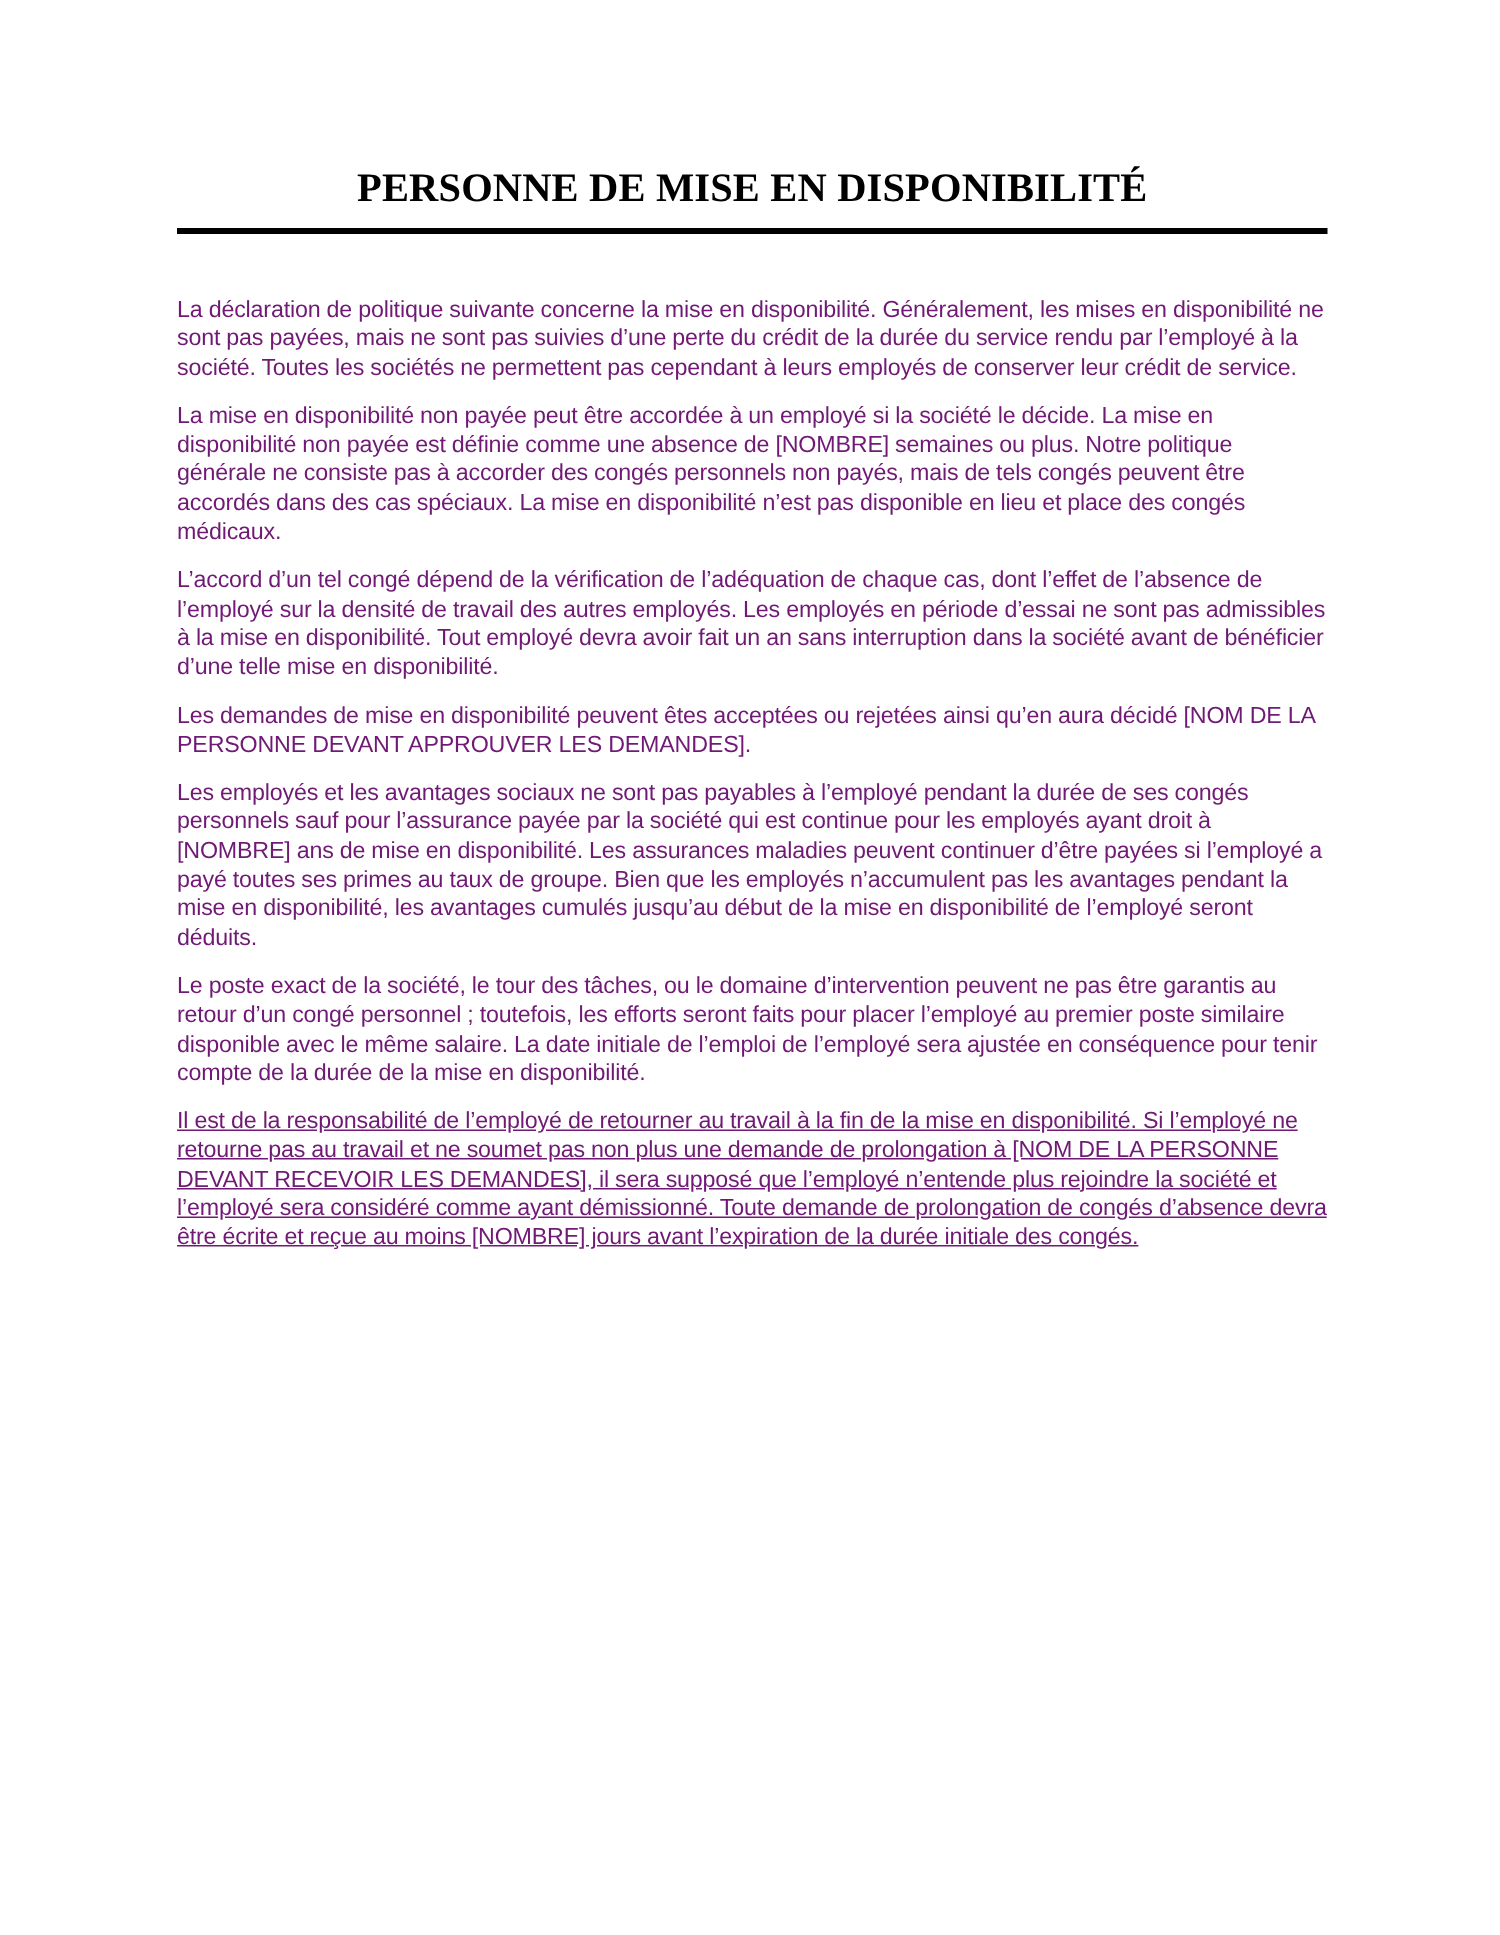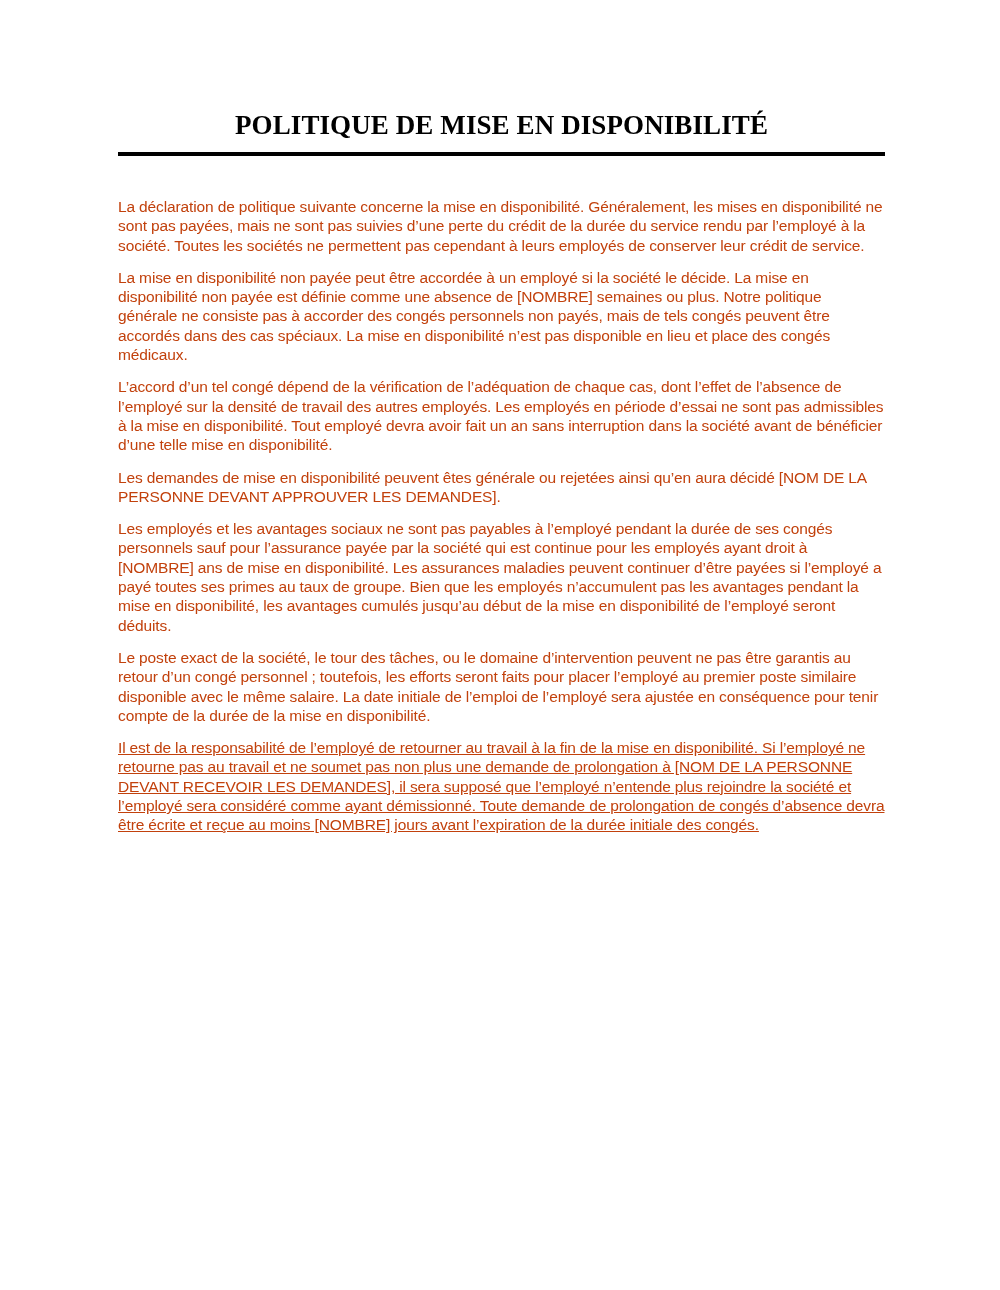--- a/index.html
+++ b/index.html
@@ -56,44 +56,44 @@
   .body-copy {
     margin-top: 41px;
   }
 
   .para {
     margin: 0 0 13px 0;
     font-family: "Liberation Sans", sans-serif;
     font-size: 15.5px;
     line-height: 19.3px;
     text-align: left;
-    color: #c2410c;
+    color: #701a75;
     letter-spacing: -0.12px;
     word-spacing: -0.1px;
   }
 
   .para:last-child {
     margin-bottom: 0;
     text-decoration: underline;
   }
 </style>
 </head>
 <body>
 
 <div class="page">
   <div class="content">
 
-    <h1 class="doc-title">POLITIQUE DE MISE EN DISPONIBILITÉ</h1>
+    <h1 class="doc-title">PERSONNE DE MISE EN DISPONIBILITÉ</h1>
 
     <div class="title-rule"></div>
 
     <div class="body-copy">
       <p class="para">La déclaration de politique suivante concerne la mise en disponibilité. Généralement, les mises en disponibilité ne sont pas payées, mais ne sont pas suivies d’une perte du crédit de la durée du service rendu par l’employé à la société. Toutes les sociétés ne permettent pas cependant à leurs employés de conserver leur crédit de service.</p>
       <p class="para">La mise en disponibilité non payée peut être accordée à un employé si la société le décide. La mise en disponibilité non payée est définie comme une absence de [NOMBRE] semaines ou plus. Notre politique générale ne consiste pas à accorder des congés personnels non payés, mais de tels congés peuvent être accordés dans des cas spéciaux. La mise en disponibilité n’est pas disponible en lieu et place des congés médicaux.</p>
       <p class="para">L’accord d’un tel congé dépend de la vérification de l’adéquation de chaque cas, dont l’effet de l’absence de l’employé sur la densité de travail des autres employés. Les employés en période d’essai ne sont pas admissibles à la mise en disponibilité. Tout employé devra avoir fait un an sans interruption dans la société avant de bénéficier d’une telle mise en disponibilité.</p>
-      <p class="para">Les demandes de mise en disponibilité peuvent êtes générale ou rejetées ainsi qu’en aura décidé [NOM DE LA PERSONNE DEVANT APPROUVER LES DEMANDES].</p>
+      <p class="para">Les demandes de mise en disponibilité peuvent êtes acceptées ou rejetées ainsi qu’en aura décidé [NOM DE LA PERSONNE DEVANT APPROUVER LES DEMANDES].</p>
       <p class="para">Les employés et les avantages sociaux ne sont pas payables à l’employé pendant la durée de ses congés personnels sauf pour l’assurance payée par la société qui est continue pour les employés ayant droit à [NOMBRE] ans de mise en disponibilité. Les assurances maladies peuvent continuer d’être payées si l’employé a payé toutes ses primes au taux de groupe. Bien que les employés n’accumulent pas les avantages pendant la mise en disponibilité, les avantages cumulés jusqu’au début de la mise en disponibilité de l’employé seront déduits.</p>
       <p class="para">Le poste exact de la société, le tour des tâches, ou le domaine d’intervention peuvent ne pas être garantis au retour d’un congé personnel ; toutefois, les efforts seront faits pour placer l’employé au premier poste similaire disponible avec le même salaire. La date initiale de l’emploi de l’employé sera ajustée en conséquence pour tenir compte de la durée de la mise en disponibilité.</p>
       <p class="para">Il est de la responsabilité de l’employé de retourner au travail à la fin de la mise en disponibilité. Si l’employé ne retourne pas au travail et ne soumet pas non plus une demande de prolongation à [NOM DE LA PERSONNE DEVANT RECEVOIR LES DEMANDES], il sera supposé que l’employé n’entende plus rejoindre la société et l’employé sera considéré comme ayant démissionné. Toute demande de prolongation de congés d’absence devra être écrite et reçue au moins [NOMBRE] jours avant l’expiration de la durée initiale des congés.</p>
     </div>
 
   </div>
 </div>
 
 </body></html>

